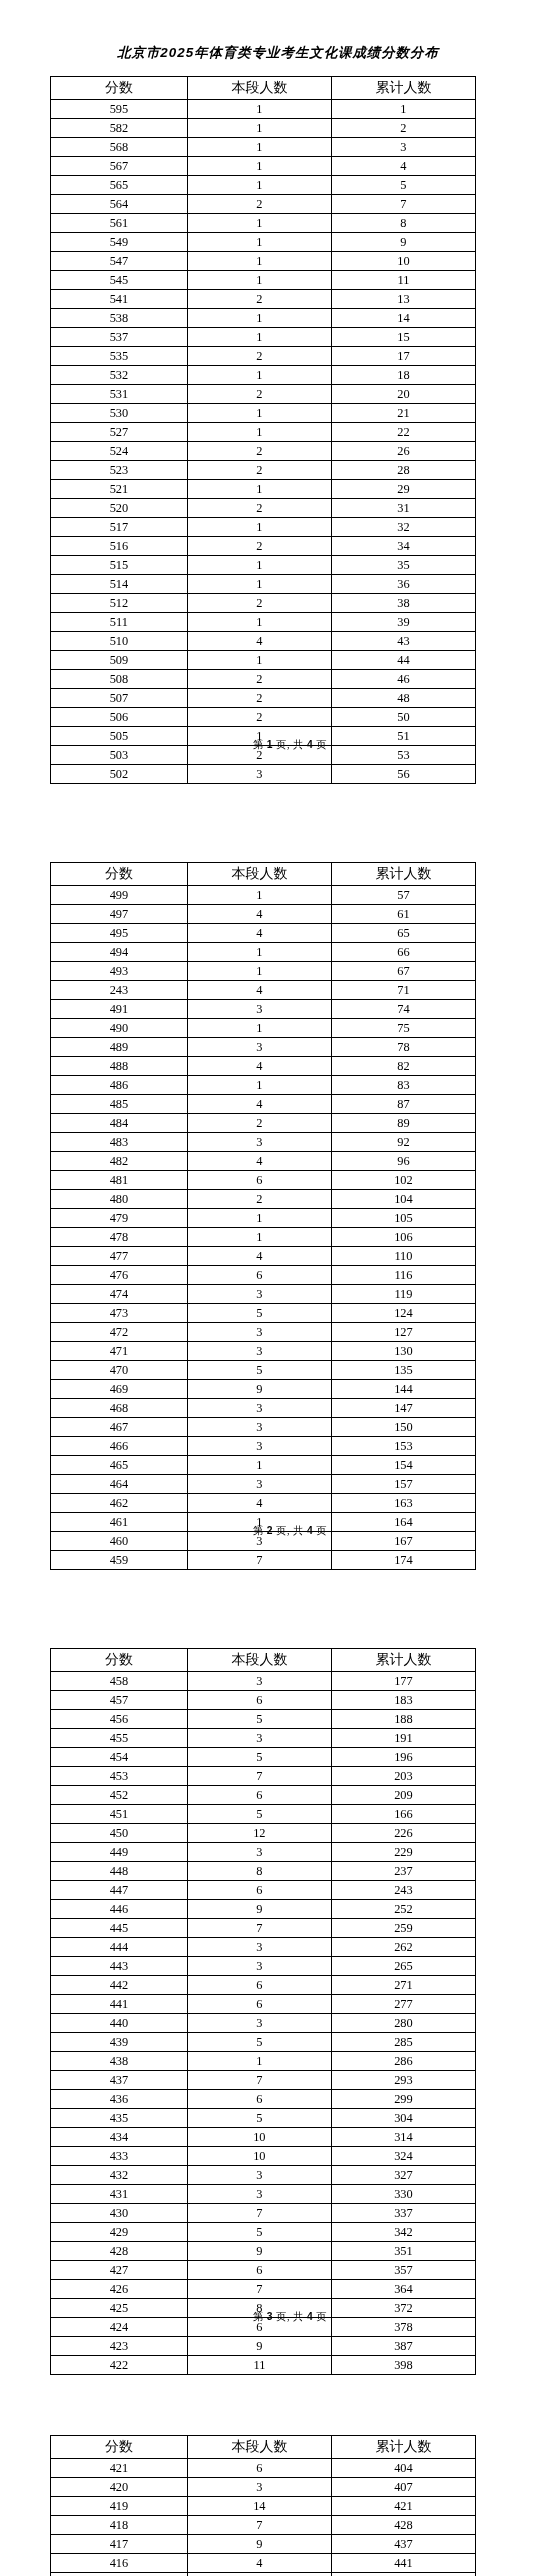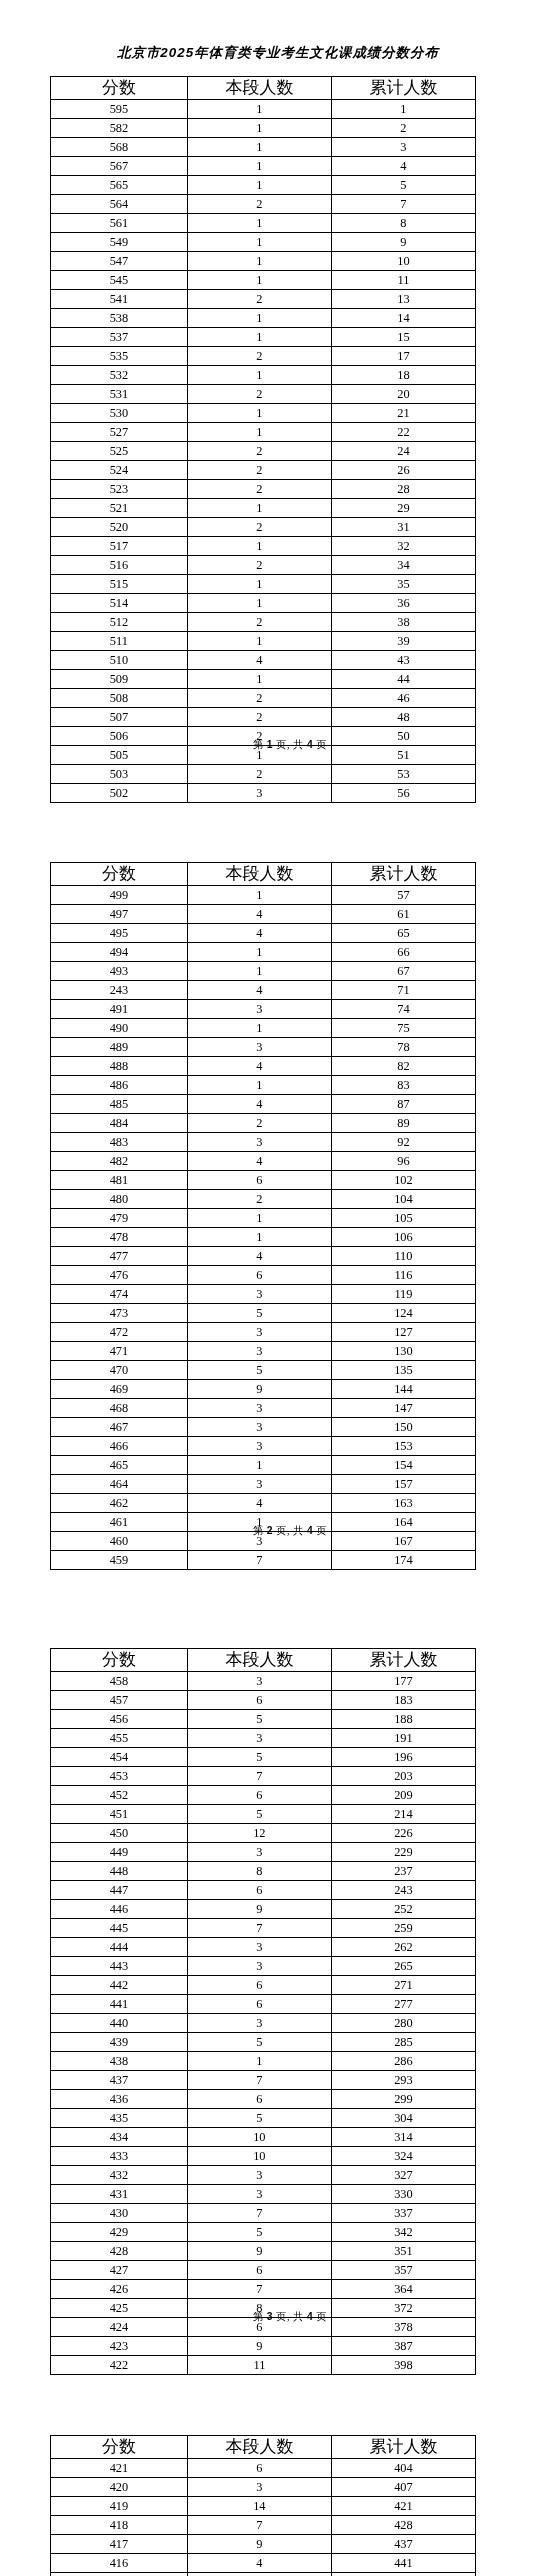--- a/index.html
+++ b/index.html
@@ -15,21 +15,21 @@
   }
   .score-table{
     position:absolute;left:50px;top:76px;width:426px;
     border-collapse:collapse;table-layout:fixed;
     border:1.5px solid #000;
   }
   .score-table th,.score-table td{
     border:1px solid #000;text-align:center;overflow:hidden;white-space:nowrap;
   }
   .score-table th{
-    height:19.6px;font-size:17px;font-weight:normal;line-height:19.6px;
+    height:19.6px;font-size:14px;font-weight:normal;line-height:19.6px;
   }
   .score-table td{
     height:16px;font-size:12.4px;line-height:16px;
   }
   .footer{
     position:absolute;left:0;top:738px;width:556px;text-align:center;
     font-size:10.3px;letter-spacing:0.5px;padding-left:12px;
   }
   .footer .num{
     font-family:"Liberation Sans","DejaVu Sans",sans-serif;
@@ -141,25 +141,20 @@
             <td>530</td>
             <td>1</td>
             <td>21</td>
           </tr>
           <tr>
             <td>527</td>
             <td>1</td>
             <td>22</td>
           </tr>
           <tr>
-            <td>525</td>
-            <td>2</td>
-            <td>24</td>
-          </tr>
-          <tr>
             <td>524</td>
             <td>2</td>
             <td>26</td>
           </tr>
           <tr>
             <td>523</td>
             <td>2</td>
             <td>28</td>
           </tr>
           <tr>
@@ -493,21 +488,21 @@
             <td>203</td>
           </tr>
           <tr>
             <td>452</td>
             <td>6</td>
             <td>209</td>
           </tr>
           <tr>
             <td>451</td>
             <td>5</td>
-            <td>214</td>
+            <td>166</td>
           </tr>
           <tr>
             <td>450</td>
             <td>12</td>
             <td>226</td>
           </tr>
           <tr>
             <td>449</td>
             <td>3</td>
             <td>229</td>

